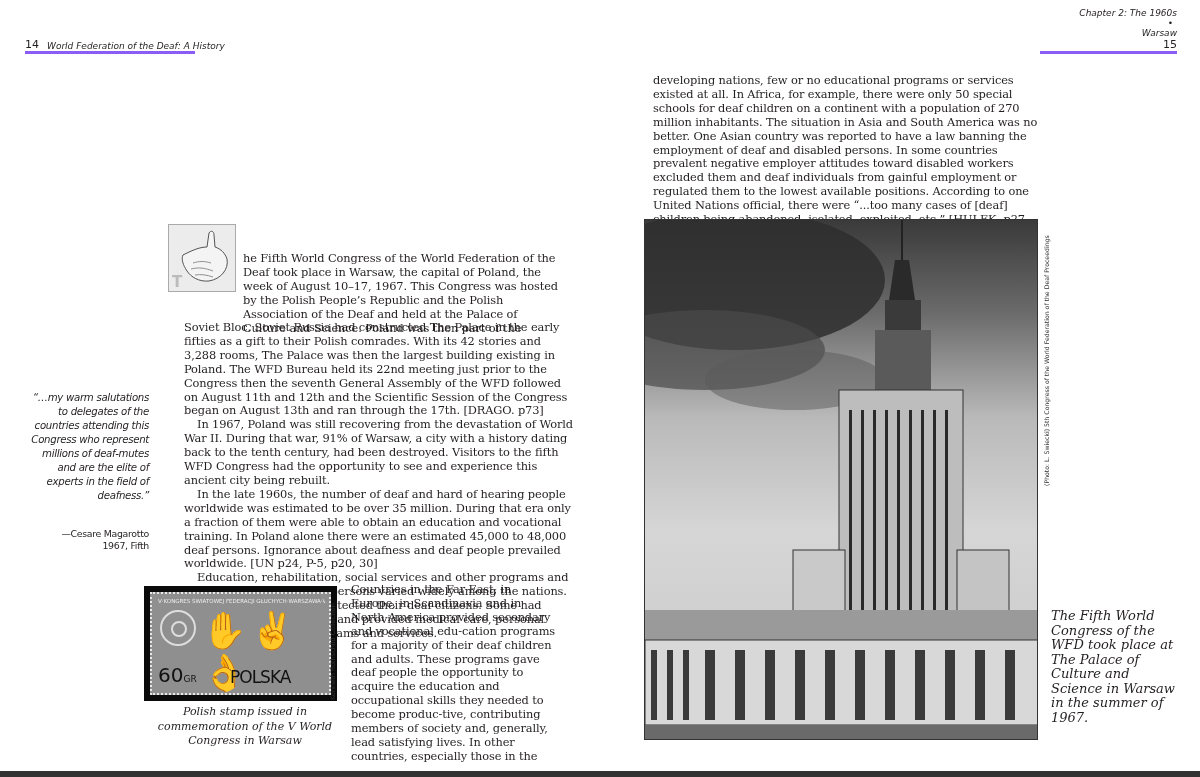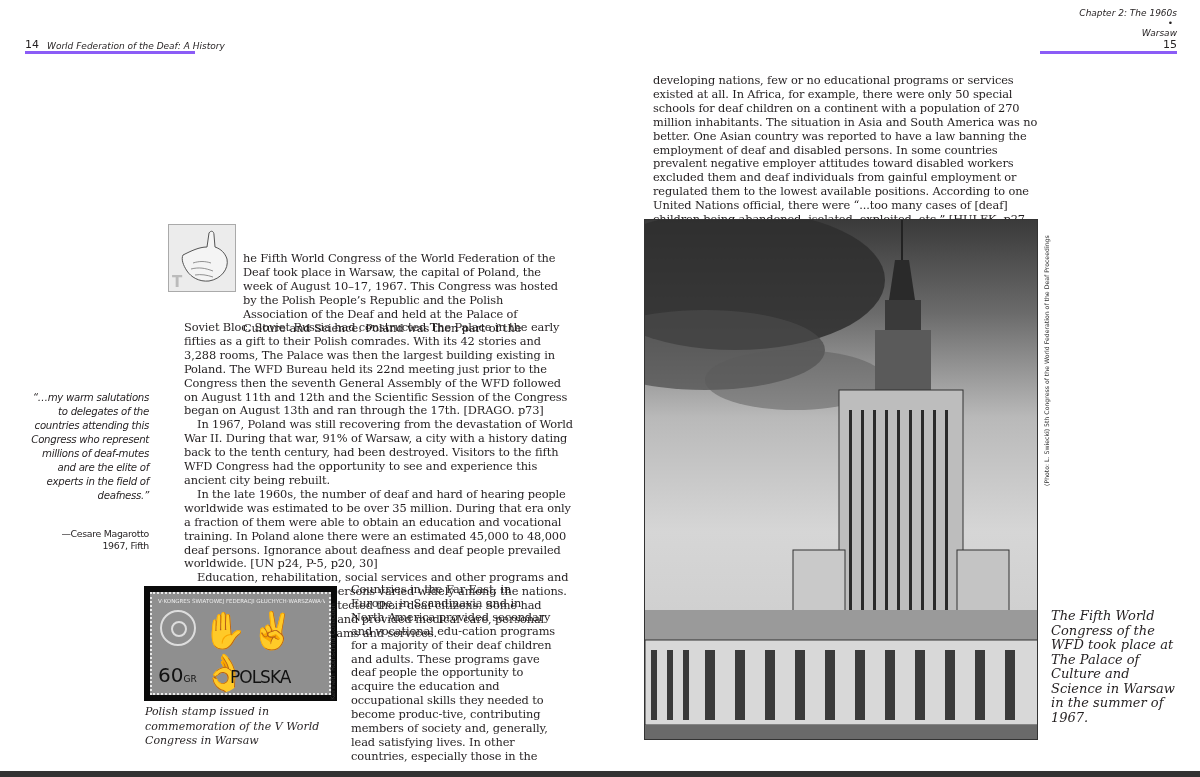--- a/index.html
+++ b/index.html
@@ -83,21 +83,21 @@
     position: absolute; left: 50px; top: 16px; font-size: 36px; color: #1a1a1a; letter-spacing: 4px;
   }
   #stamp-credit {
     position: absolute; left: 326px; top: 588px; width: 14px; height: 112px;
     font-family: "DejaVu Sans", sans-serif; font-size: 6.5px; color: #333;
     writing-mode: vertical-rl; transform: rotate(180deg); white-space: nowrap;
     display: flex; align-items: center;
   }
   #stamp-caption {
     position: absolute; left: 145px; top: 705px; width: 200px;
-    font-style: italic; font-size: 11px; line-height: 14.5px;
+    font-style: italic; font-size: 11px; line-height: 14.5px; text-align: center;
   }
 
   #photo {
     position: absolute; left: 644px; top: 219px; width: 394px; height: 521px;
     border: 1px solid #333; box-sizing: border-box; overflow: hidden;
     background: linear-gradient(180deg, #3a3a3a 0%, #6b6b6b 18%, #b9b9b9 38%, #d6d6d6 60%, #cfcfcf 78%, #a0a0a0 100%);
   }
   #photo svg { position: absolute; left: 0; top: 0; }
   #photo-credit {
     position: absolute; left: 1039px; top: 214px; width: 14px; height: 272px;

